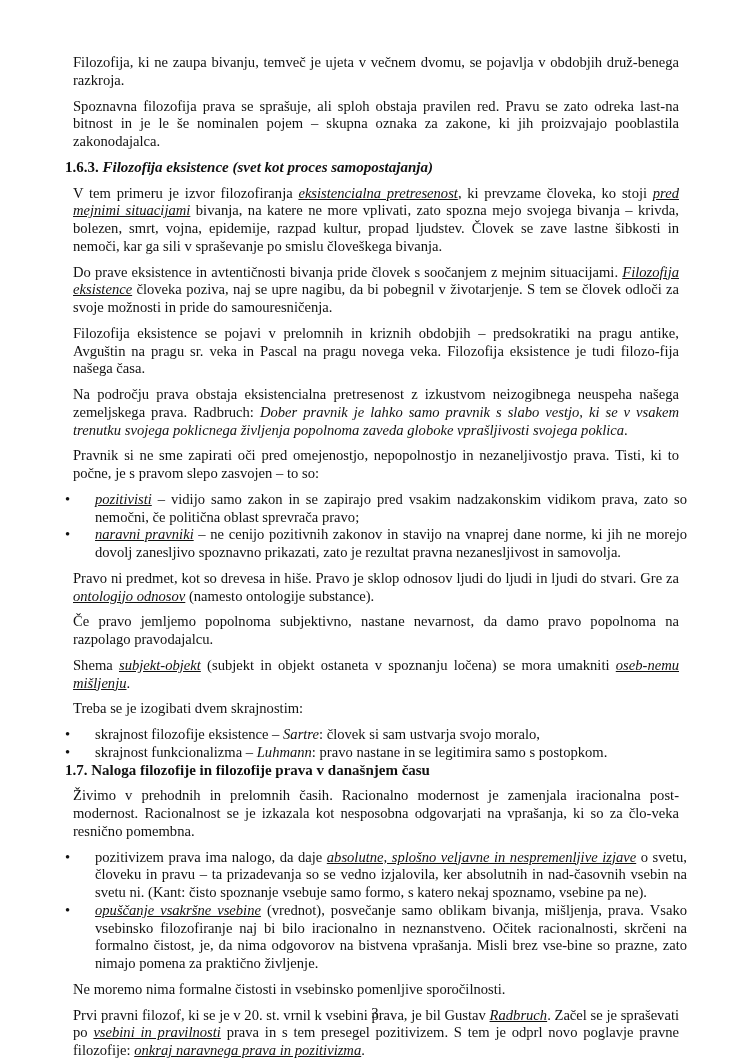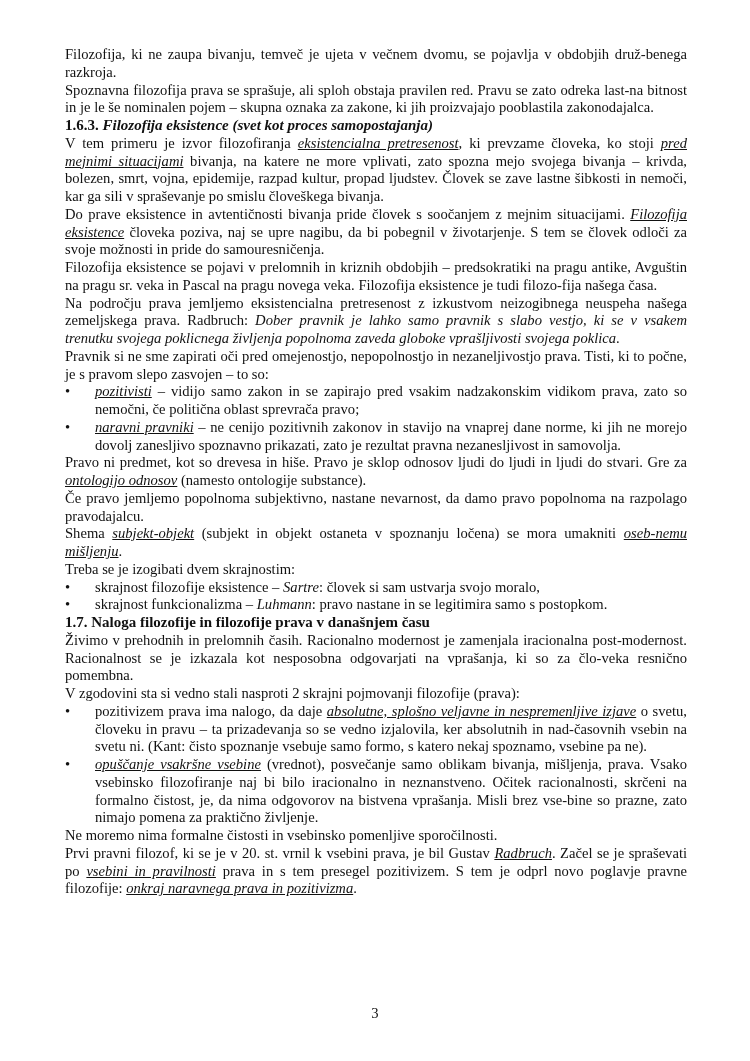--- a/index.html
+++ b/index.html
@@ -2,21 +2,21 @@
 <html><head>
 <meta charset="utf-8">
 <style>
   html, body { margin: 0; padding: 0; background: #ffffff; }
   body { width: 750px; height: 1061px; position: relative; overflow: hidden; }
   .page {
     position: absolute; left: 65px; top: 46px; width: 622px;
     font-family: "Liberation Serif", serif; font-size: 14.6px; line-height: 17.75px;
     color: #111111;
   }
-  p { margin: 0; text-align: justify; }
+  p { margin: 8px; text-align: justify; }
   h3 { margin: 0; font-size: 15px; font-weight: bold; line-height: 17.75px; }
   h3 .it { font-style: italic; }
   .u { text-decoration: underline; font-style: italic; }
   .i { font-style: italic; }
   ul { margin: 0; padding: 0; list-style: none; font-family: Liberation Serif, serif; }
   ul li { position: relative; padding-left: 30px; text-align: justify; }
   ul li::before { content: "•"; position: absolute; left: 0; top: 0; }
   .pagenum {
     position: absolute; left: 0; width: 750px; top: 1005px; text-align: center;
     font-family: "Liberation Serif", serif; font-size: 14.6px; color: #111;
@@ -25,37 +25,36 @@
 </head>
 <body>
 
 <div class="page">
   <p>Filozofija, ki ne zaupa bivanju, temveč je ujeta v večnem dvomu, se pojavlja v obdobjih druž-benega razkroja.</p>
   <p>Spoznavna filozofija prava se sprašuje, ali sploh obstaja pravilen red. Pravu se zato odreka last-na bitnost in je le še nominalen pojem – skupna oznaka za zakone, ki jih proizvajajo pooblastila zakonodajalca.</p>
   <h3><span>1.6.3.</span> <span class="it">Filozofija eksistence (svet kot proces samopostajanja)</span></h3>
   <p><span>V tem primeru je izvor filozofiranja </span><span class="u">eksistencialna pretresenost</span><span>, ki prevzame človeka, ko stoji </span><span class="u">pred mejnimi situacijami</span><span> bivanja, na katere ne more vplivati, zato spozna mejo svojega bivanja – krivda, bolezen, smrt, vojna, epidemije, razpad kultur, propad ljudstev. Človek se zave lastne šibkosti in nemoči, kar ga sili v spraševanje po smislu človeškega bivanja.</span></p>
   <p><span>Do prave eksistence in avtentičnosti bivanja pride človek s soočanjem z mejnim situacijami. </span><span class="u">Filozofija eksistence</span><span> človeka poziva, naj se upre nagibu, da bi pobegnil v životarjenje. S tem se človek odloči za svoje možnosti in pride do samouresničenja.</span></p>
   <p>Filozofija eksistence se pojavi v prelomnih in kriznih obdobjih – predsokratiki na pragu antike, Avguštin na pragu sr. veka in Pascal na pragu novega veka. Filozofija eksistence je tudi filozo-fija našega časa.</p>
-  <p><span>Na področju prava jemljemo eksistencialna pretresenost z izkustvom neizogibnega neuspeha našega zemeljskega prava. Radbruch: </span><span class="i">Dober pravnik je lahko samo pravnik s slabo vestjo, ki se v vsakem trenutku svojega poklicnega življenja popolnoma zaveda globoke vprašljivosti svojega poklica</span><span>.</span></p>
+  <p><span>Na področju prava obstaja eksistencialna pretresenost z izkustvom neizogibnega neuspeha našega zemeljskega prava. Radbruch: </span><span class="i">Dober pravnik je lahko samo pravnik s slabo vestjo, ki se v vsakem trenutku svojega poklicnega življenja popolnoma zaveda globoke vprašljivosti svojega poklica</span><span>.</span></p>
   <p>Pravnik si ne sme zapirati oči pred omejenostjo, nepopolnostjo in nezaneljivostjo prava. Tisti, ki to počne, je s pravom slepo zasvojen – to so:</p>
   <ul>
     <li><span class="u">pozitivisti</span><span> – vidijo samo zakon in se zapirajo pred vsakim nadzakonskim vidikom prava, zato so nemočni, če politična oblast sprevrača pravo;</span></li>
     <li><span class="u">naravni pravniki</span><span> – ne cenijo pozitivnih zakonov in stavijo na vnaprej dane norme, ki jih ne morejo dovolj zanesljivo spoznavno prikazati, zato je rezultat pravna nezanesljivost in samovolja.</span></li>
   </ul>
   <p><span>Pravo ni predmet, kot so drevesa in hiše. Pravo je sklop odnosov ljudi do ljudi in ljudi do stvari. Gre za </span><span class="u">ontologijo odnosov</span><span> (namesto ontologije substance).</span></p>
   <p>Če pravo jemljemo popolnoma subjektivno, nastane nevarnost, da damo pravo popolnoma na razpolago pravodajalcu.</p>
   <p><span>Shema </span><span class="u">subjekt-objekt</span><span> (subjekt in objekt ostaneta v spoznanju ločena) se mora umakniti </span><span class="u">oseb-nemu mišljenju</span><span>.</span></p>
   <p>Treba se je izogibati dvem skrajnostim:</p>
   <ul>
     <li><span>skrajnost filozofije eksistence – </span><span class="i">Sartre</span><span>: človek si sam ustvarja svojo moralo,</span></li>
     <li><span>skrajnost funkcionalizma – </span><span class="i">Luhmann</span><span>: pravo nastane in se legitimira samo s postopkom.</span></li>
   </ul>
   <h3>1.7. Naloga filozofije in filozofije prava v današnjem času</h3>
   <p>Živimo v prehodnih in prelomnih časih. Racionalno modernost je zamenjala iracionalna post-modernost. Racionalnost se je izkazala kot nesposobna odgovarjati na vprašanja, ki so za člo-veka resnično pomembna.</p>
-  <p>V zgodovini sta si vedno stali nasproti 2 skrajni pojmovanji filozofije (prava):</p>
   <ul>
     <li><span>pozitivizem prava ima nalogo, da daje </span><span class="u">absolutne, splošno veljavne in nespremenljive izjave</span><span> o svetu, človeku in pravu – ta prizadevanja so se vedno izjalovila, ker absolutnih in nad-časovnih vsebin na svetu ni. (Kant: čisto spoznanje vsebuje samo formo, s katero nekaj spoznamo, vsebine pa ne).</span></li>
     <li><span class="u">opuščanje vsakršne vsebine</span><span> (vrednot), posvečanje samo oblikam bivanja, mišljenja, prava. Vsako vsebinsko filozofiranje naj bi bilo iracionalno in neznanstveno. Očitek racionalnosti, skrčeni na formalno čistost, je, da nima odgovorov na bistvena vprašanja. Misli brez vse-bine so prazne, zato nimajo pomena za praktično življenje.</span></li>
   </ul>
   <p>Ne moremo nima formalne čistosti in vsebinsko pomenljive sporočilnosti.</p>
   <p><span>Prvi pravni filozof, ki se je v 20. st. vrnil k vsebini prava, je bil Gustav </span><span class="u">Radbruch</span><span>. Začel se je spraševati po </span><span class="u">vsebini in pravilnosti</span><span> prava in s tem presegel pozitivizem. S tem je odprl novo poglavje pravne filozofije: </span><span class="u">onkraj naravnega prava in pozitivizma</span><span>.</span></p>
 </div>
 
 <div class="pagenum">3</div>
 

